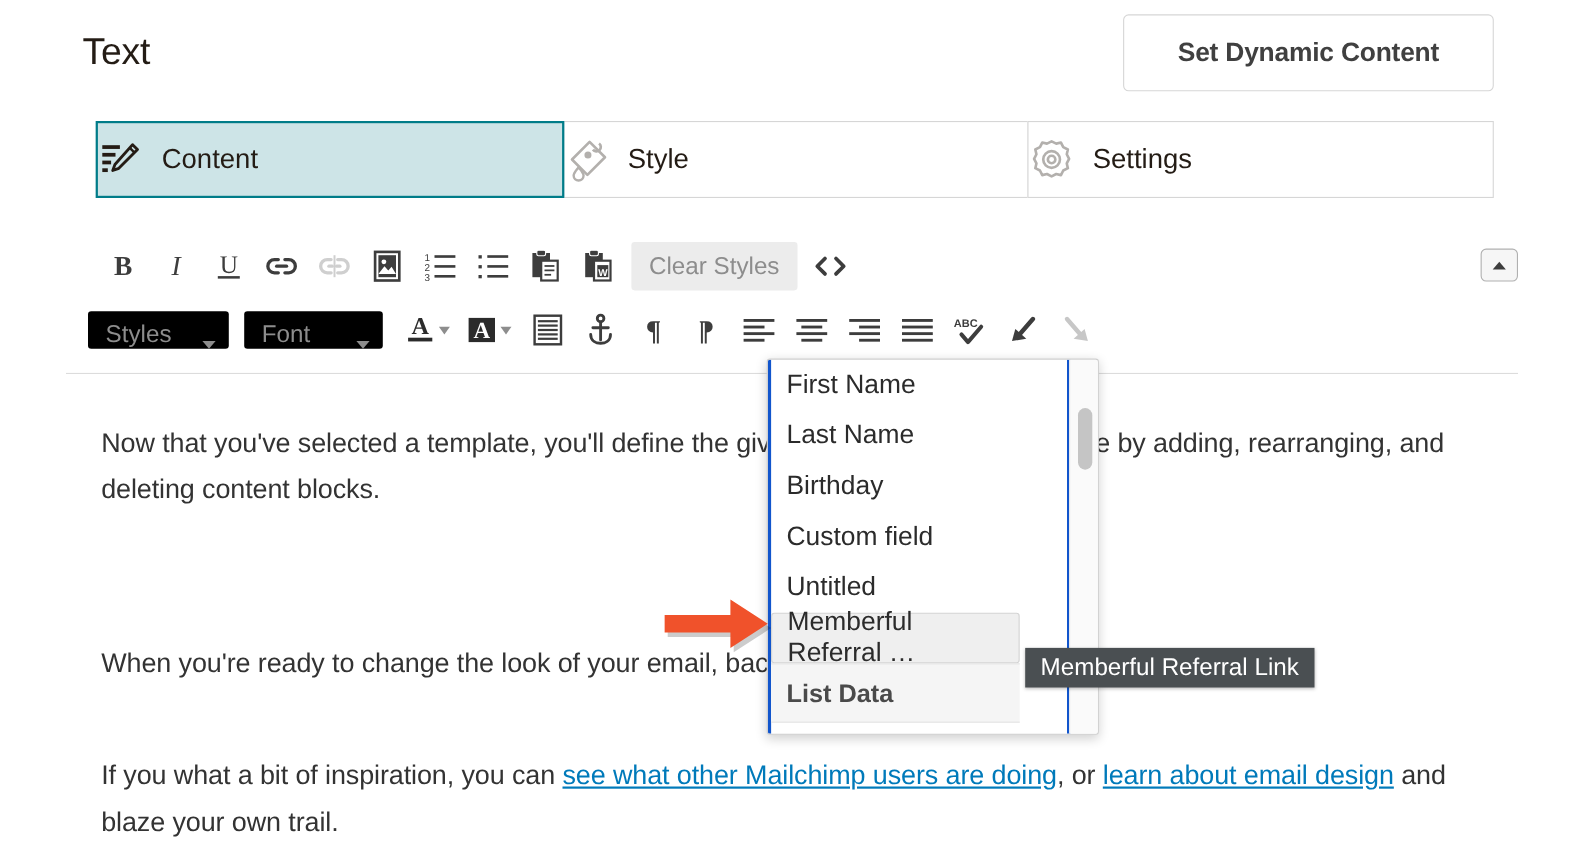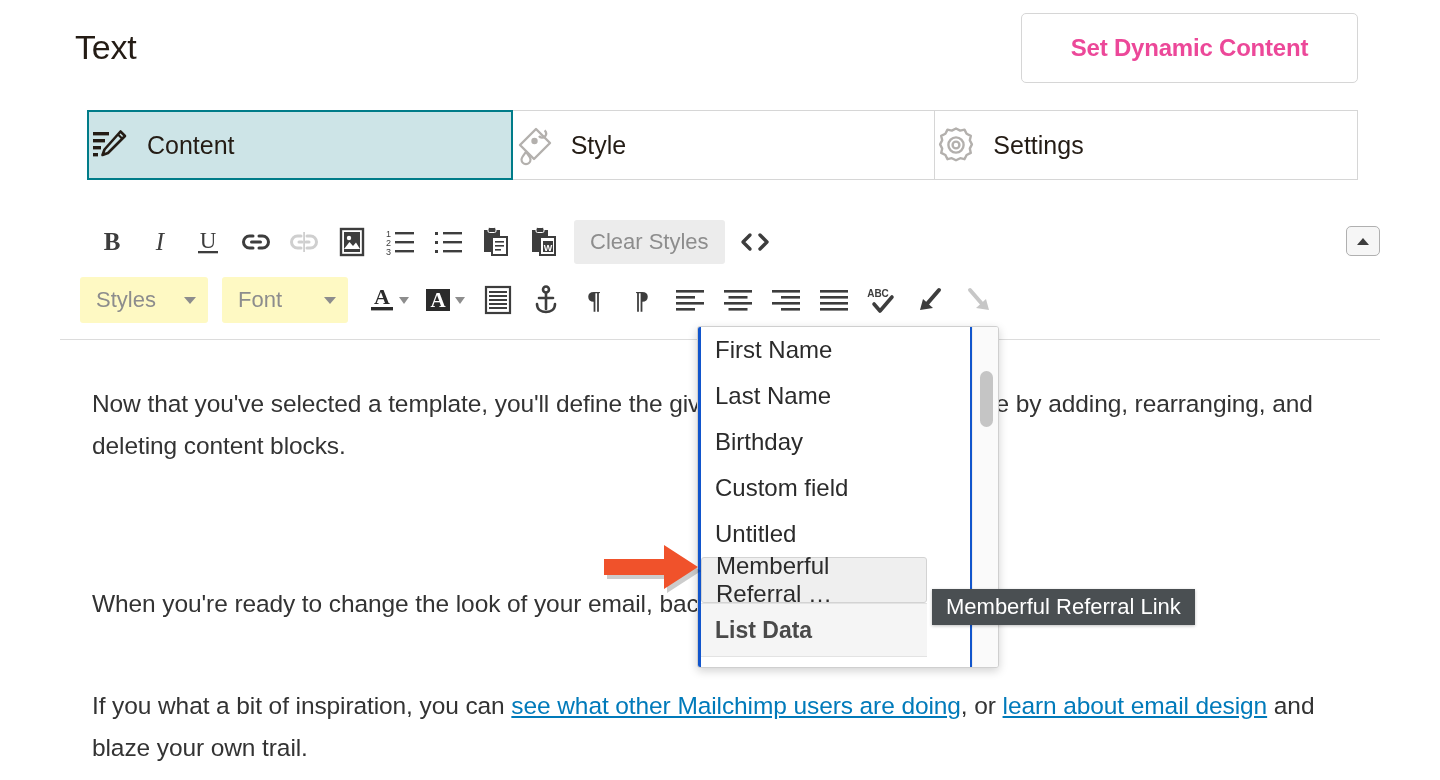--- a/index.html
+++ b/index.html
@@ -16,21 +16,21 @@
     position: absolute; left: 0; top: 0; width: 1440px; height: 100px;
   }
   .page-title {
     position: absolute; left: 75px; top: 28px;
     font-size: 34px; color: #241c15; font-weight: 400; letter-spacing: -0.2px;
   }
   .dyn-btn {
     position: absolute; left: 1021px; top: 13px;
     width: 337px; height: 70px;
     border: 1px solid #d6d6d6; border-radius: 5px;
-    background: #ffffff; color: #ec4899;
+    background: #ffffff; color: #404040;
     font-size: 24px; font-weight: bold; font-family: "Liberation Sans", sans-serif;
     cursor: pointer; letter-spacing: -0.2px;
   }
 
   
   .tabs {
     position: absolute; left: 87px; top: 110px;
     width: 1271px; height: 70px;
     display: flex;
   }
@@ -70,22 +70,22 @@
   .tb-btn svg { display: block; }
 
   .tb-text-btn {
     height: 44px; padding: 0 16px; display: flex; align-items: center;
     background: #ececec; border: none; border-radius: 3px;
     color: #8d8d8d; font-size: 22px; cursor: pointer;
     font-family: "Liberation Sans", sans-serif;
     margin: 0 6px;
   }
   .tb-select {
-    height: 46px; background: #fef9c3; border: none; border-radius: 3px;
-    display: flex; align-items: center; justify-content: space-between;
+    height: 34px; background: #000000; border: none; border-radius: 3px;
+    display: flex; align-items: flex-end; justify-content: space-between;
     padding: 0 12px 0 16px; gap: 18px; margin-right: 14px;
     color: #8d8d8d; font-size: 22px; cursor: pointer;
   }
   .tb-select .caret {
     width: 0; height: 0; border-left: 6px solid transparent;
     border-right: 6px solid transparent; border-top: 7px solid #8d8d8d;
   }
   .sel-styles { width: 128px; }
   .sel-font { width: 126px; }
   .sel-size { width: 116px; }

